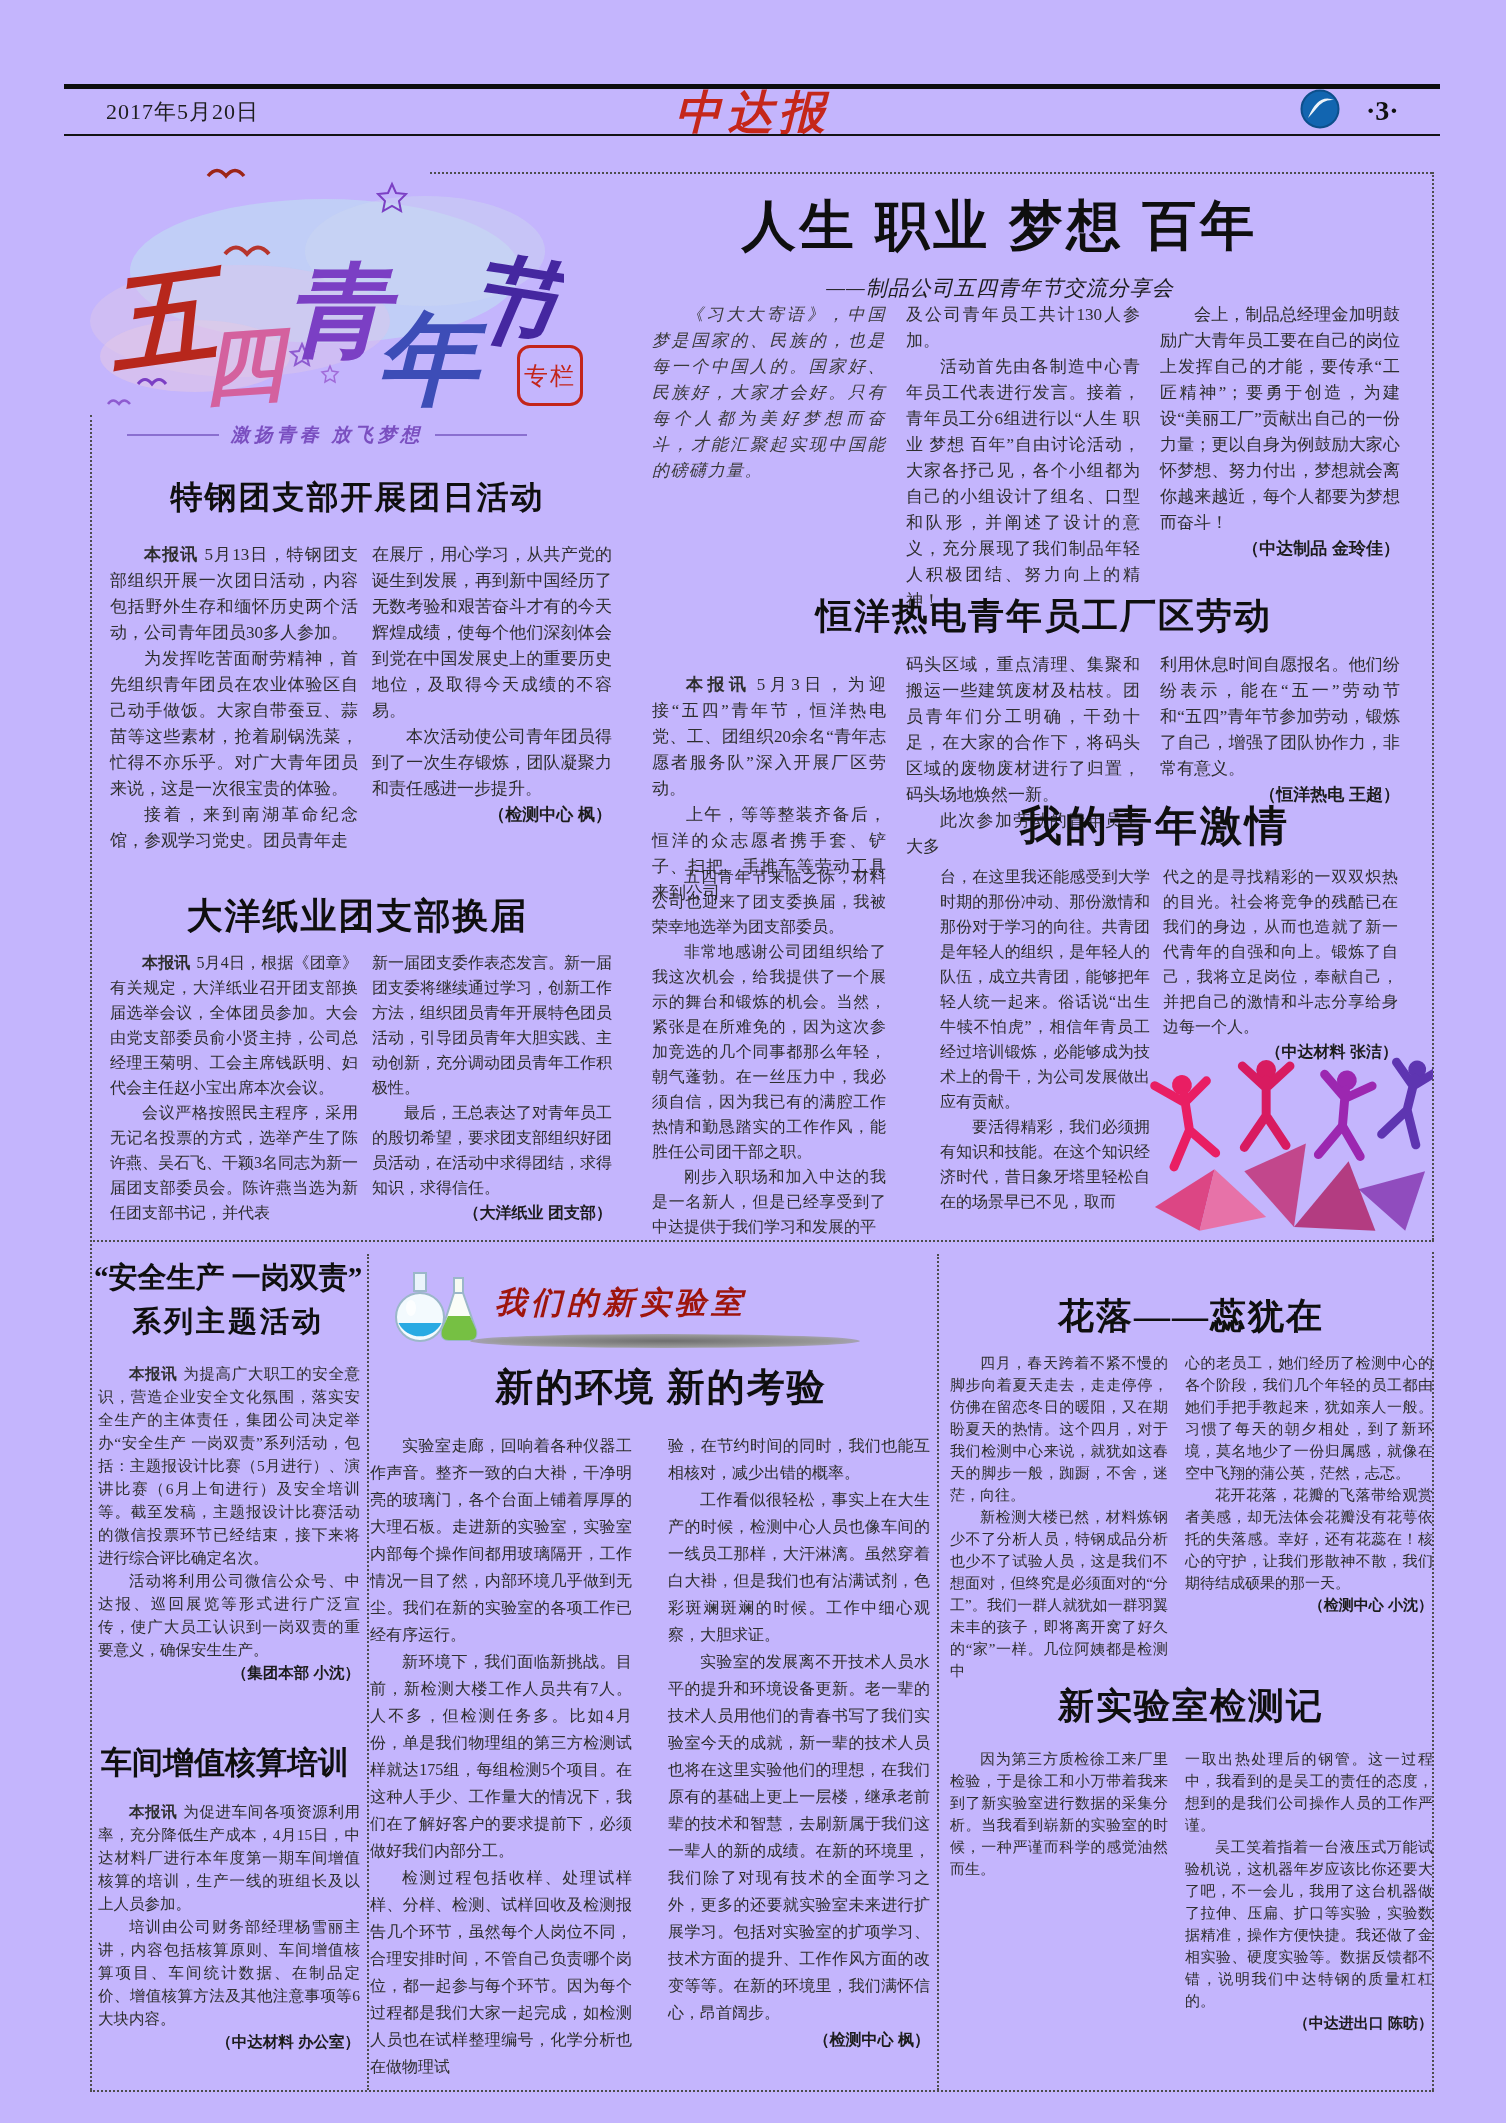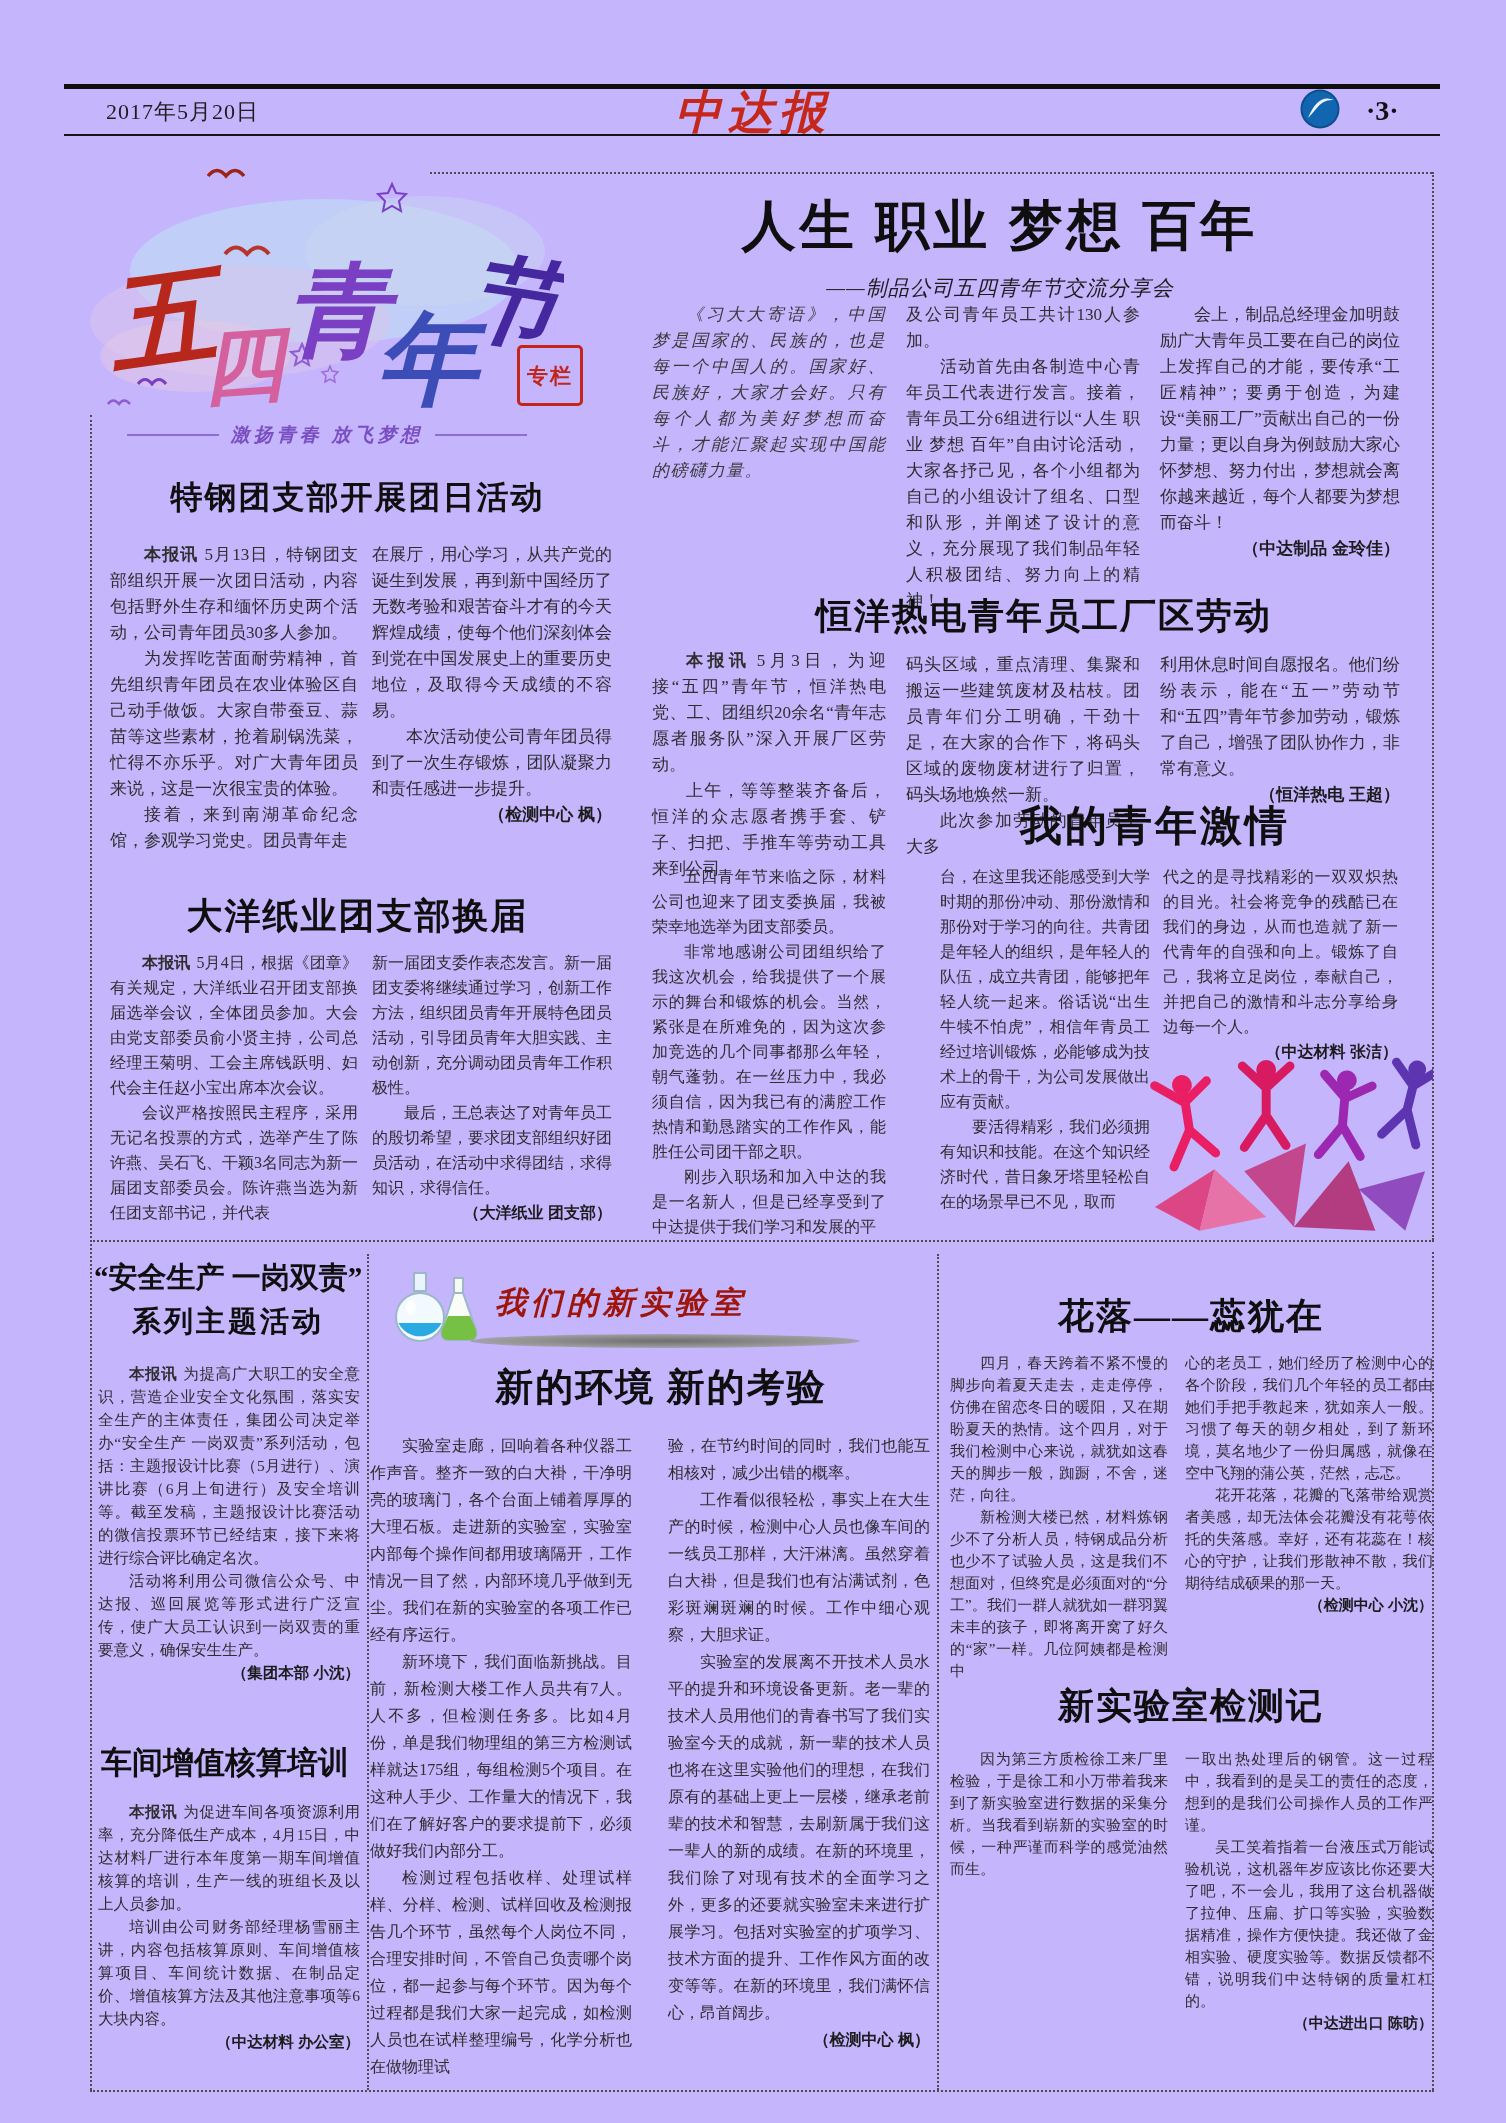--- a/index.html
+++ b/index.html
@@ -29,22 +29,22 @@
   .kai{font-style:italic;letter-spacing:1.5px;color:#3a3a3a;}
   .f17{font-size:17px;line-height:26px;}
   .f16{font-size:16px;line-height:25px;}
   .f155{font-size:15.5px;line-height:23px;}
   .f16l27{font-size:16px;line-height:27px;}
   .f15{font-size:15px;line-height:22px;}
   
   .tagline-row{display:flex;align-items:center;justify-content:center;gap:12px;color:#7a5cc5;}
   .tagline-dash{width:92px;border-top:2px solid #8a6fd0;}
   .tagline-text{font-size:19px;font-weight:bold;font-style:italic;letter-spacing:4px;color:#7a4fc0;}
-  .badge{border:3px solid #c3251a;border-radius:5px;color:#c3251a;display:flex;align-items:center;justify-content:center;
-         font-size:21px;font-weight:bold;letter-spacing:2px;font-family:"Liberation Sans","DejaVu Sans",sans-serif;}
+  .badge{border:3px solid #c3251a;border-radius:13px;color:#c3251a;display:flex;align-items:center;justify-content:center;
+         font-size:24px;font-weight:normal;letter-spacing:2px;font-family:"Liberation Sans","DejaVu Sans",sans-serif;}
   .lab-title{font-size:31px;font-weight:bold;font-style:italic;color:#9e150c;letter-spacing:5px;
              font-family:Liberation Serif, serif;}
   .lab-shadow{background:radial-gradient(ellipse at center,#6e6e6e 0%,#9a9a9a 60%,rgba(180,180,180,0) 100%);
               border-radius:50%;height:14px;}
 </style>
 </head>
 <body>
 
 <div id="page">
 
@@ -122,21 +122,21 @@
     </div>
     <div class="abs col f17" style="left:372px;top:542px;width:240px;">
       <p class="cont">在展厅，用心学习，从共产党的诞生到发展，再到新中国经历了无数考验和艰苦奋斗才有的今天辉煌成绩，使每个他们深刻体会到党在中国发展史上的重要历史地位，及取得今天成绩的不容易。</p>
       <p>本次活动使公司青年团员得到了一次生存锻炼，团队凝聚力和责任感进一步提升。</p>
       <p class="sig">（检测中心 枫）</p>
     </div>
   </section>
 
   <section>
     <h2 class="abs headline" style="left:650px;top:592px;width:788px;font-size:36px;letter-spacing:2px;margin:0;">恒洋热电青年员工厂区劳动</h2>
-    <div class="abs col f17" style="left:652px;top:648px;width:234px;">
+    <div class="abs col f17" style="left:652px;top:672px;width:234px;">
       <p><span class="lead">本报讯</span><span>5月3日，为迎接“五四”青年节，恒洋热电党、工、团组织20余名“青年志愿者服务队”深入开展厂区劳动。</span></p>
       <p>上午，等等整装齐备后，恒洋的众志愿者携手套、铲子、扫把、手推车等劳动工具来到公司</p>
     </div>
     <div class="abs col f17" style="left:906px;top:652px;width:234px;">
       <p class="cont">码头区域，重点清理、集聚和搬运一些建筑废材及枯枝。团员青年们分工明确，干劲十足，在大家的合作下，将码头区域的废物废材进行了归置，码头场地焕然一新。</p>
       <p>此次参加劳动的青年员工大多</p>
     </div>
     <div class="abs col f17" style="left:1160px;top:652px;width:240px;">
       <p class="cont">利用休息时间自愿报名。他们纷纷表示，能在“五一”劳动节和“五四”青年节参加劳动，锻炼了自己，增强了团队协作力，非常有意义。</p>
       <p class="sig">（恒洋热电 王超）</p>

